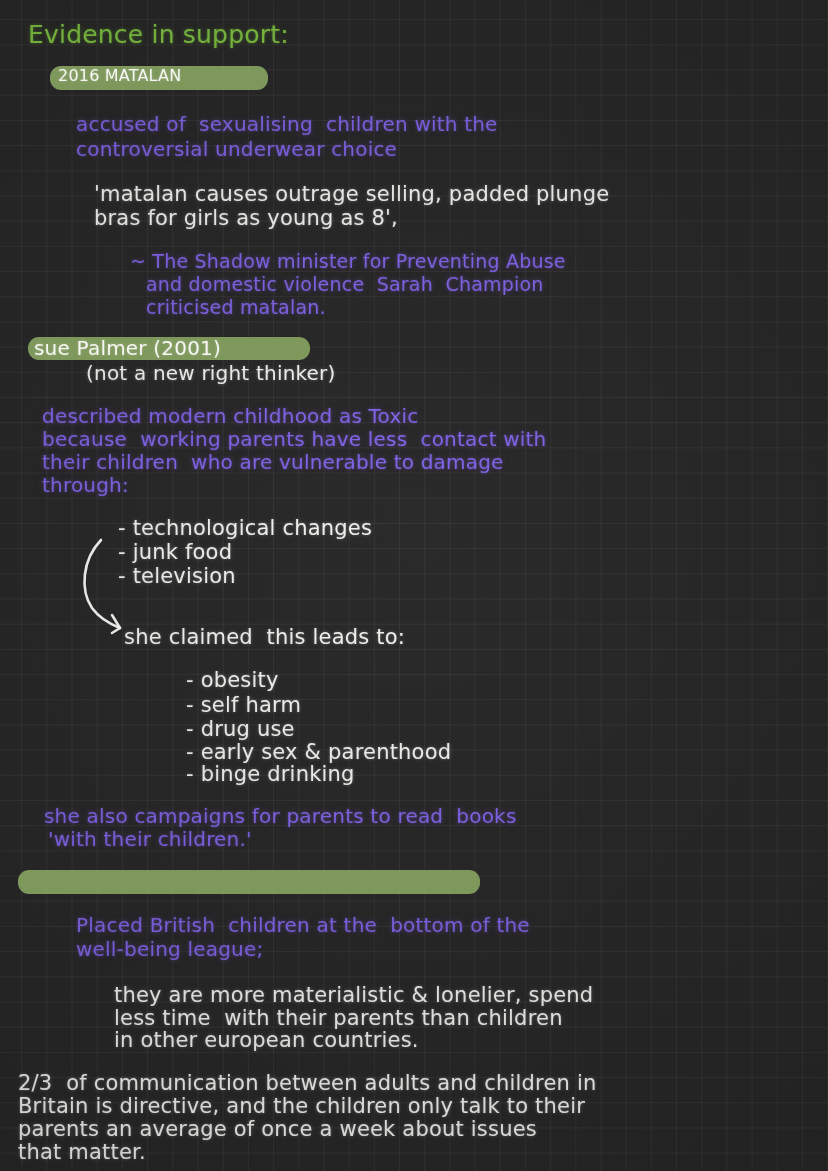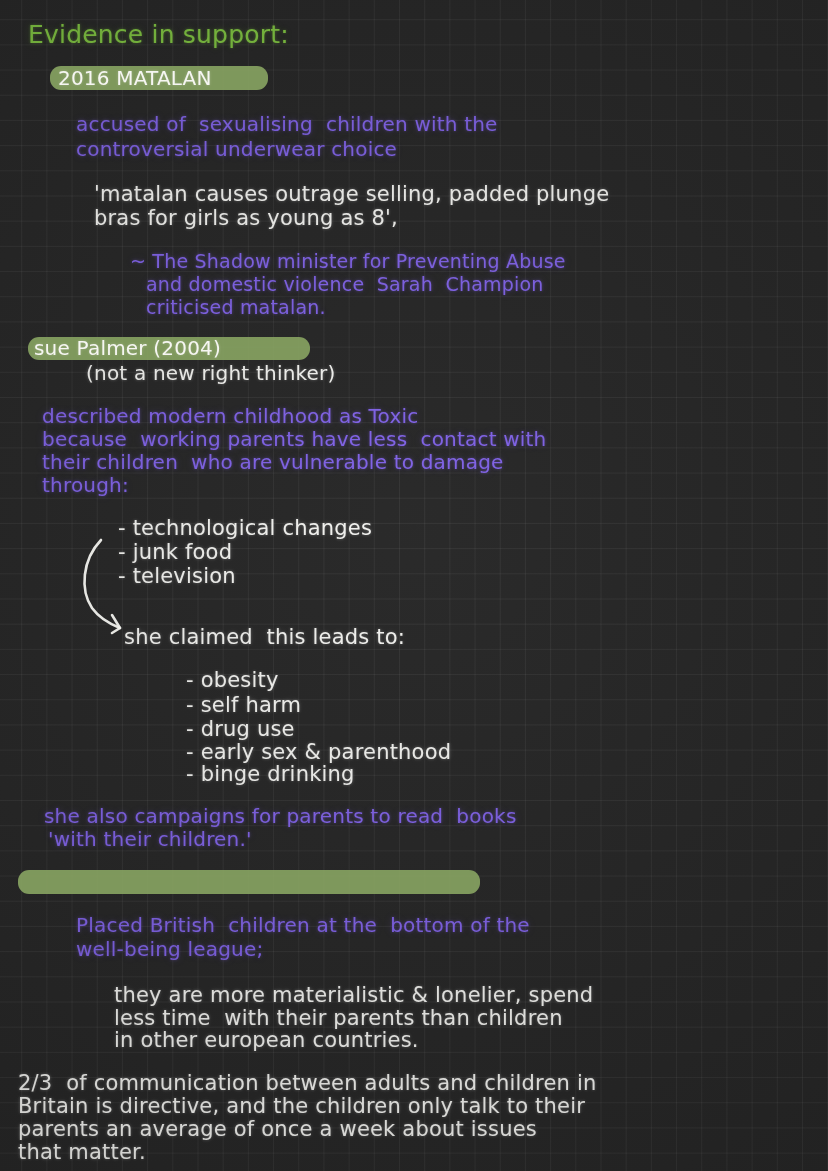--- a/index.html
+++ b/index.html
@@ -78,34 +78,34 @@
   #arrow { position: absolute; left: 0; top: 0; pointer-events: none; z-index: 3; }
 </style>
 </head>
 <body>
 
 <div id="page">
 
   <div class="ink c-green" style="left:28px; top:20px; font-size:25px;">Evidence in support:</div>
 
   <div class="hl-bar" style="left:50px; top:66px; width:218px; height:24px;"></div>
-  <div class="hl" style="left:58px; top:67px; font-size:20px;">2016 MATALAN</div>
+  <div class="hl" style="left:58px; top:67px; font-size:16px;">2016 MATALAN</div>
 
   <div class="ink c-purple" style="left:76px; top:113px; font-size:20px;">accused of  sexualising  children with the</div>
   <div class="ink c-purple" style="left:76px; top:138px; font-size:20px;">controversial underwear choice</div>
 
   <div class="ink c-white" style="left:94px; top:182px; font-size:21px;">'matalan causes outrage selling, padded plunge</div>
   <div class="ink c-white" style="left:94px; top:206px; font-size:21px;">bras for girls as young as 8',</div>
 
   <div class="ink c-purple" style="left:130px; top:250px; font-size:19px;">~ The Shadow minister for Preventing Abuse</div>
   <div class="ink c-purple" style="left:146px; top:273px; font-size:19px;">and domestic violence  Sarah  Champion</div>
   <div class="ink c-purple" style="left:146px; top:296px; font-size:19px;">criticised matalan.</div>
 
   <div class="hl-bar" style="left:28px; top:337px; width:282px; height:23px;"></div>
-  <div class="hl" style="left:34px; top:337px; font-size:20px;">sue Palmer (2004)</div>
+  <div class="hl" style="left:34px; top:337px; font-size:20px;">sue Palmer (2001)</div>
 
   <div class="ink c-white" style="left:86px; top:362px; font-size:20px;">(not a new right thinker)</div>
 
   <div class="ink c-purple" style="left:42px; top:405px; font-size:20px;">described modern childhood as Toxic</div>
   <div class="ink c-purple" style="left:42px; top:428px; font-size:20px;">because  working parents have less  contact with</div>
   <div class="ink c-purple" style="left:42px; top:451px; font-size:20px;">their children  who are vulnerable to damage</div>
   <div class="ink c-purple" style="left:42px; top:474px; font-size:20px;">through:</div>
 
   <div class="ink c-white" style="left:118px; top:516px; font-size:21px;">- technological changes</div>
   <div class="ink c-white" style="left:118px; top:540px; font-size:21px;">- junk food</div>

